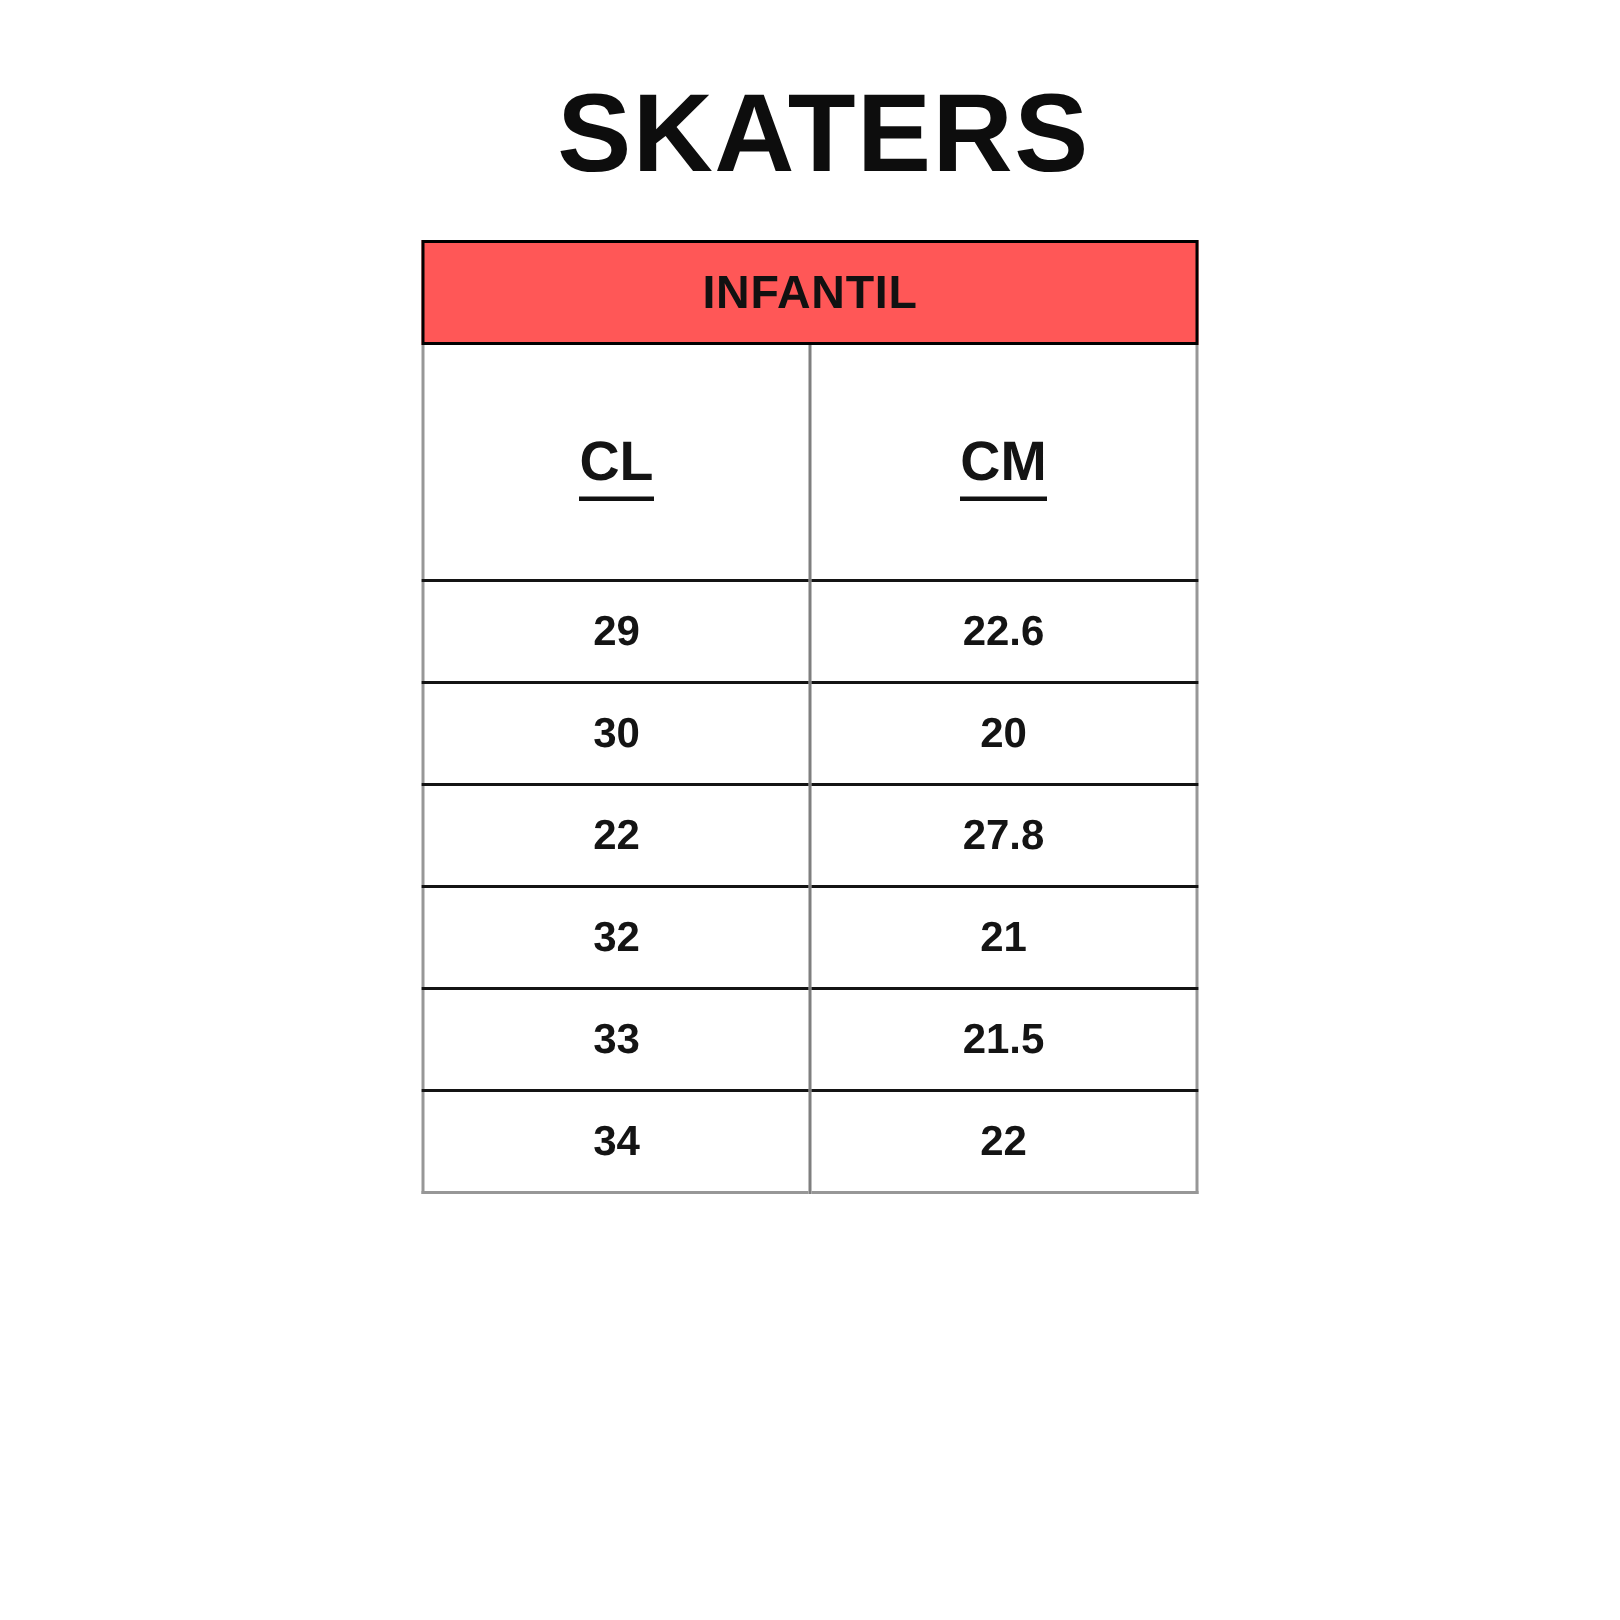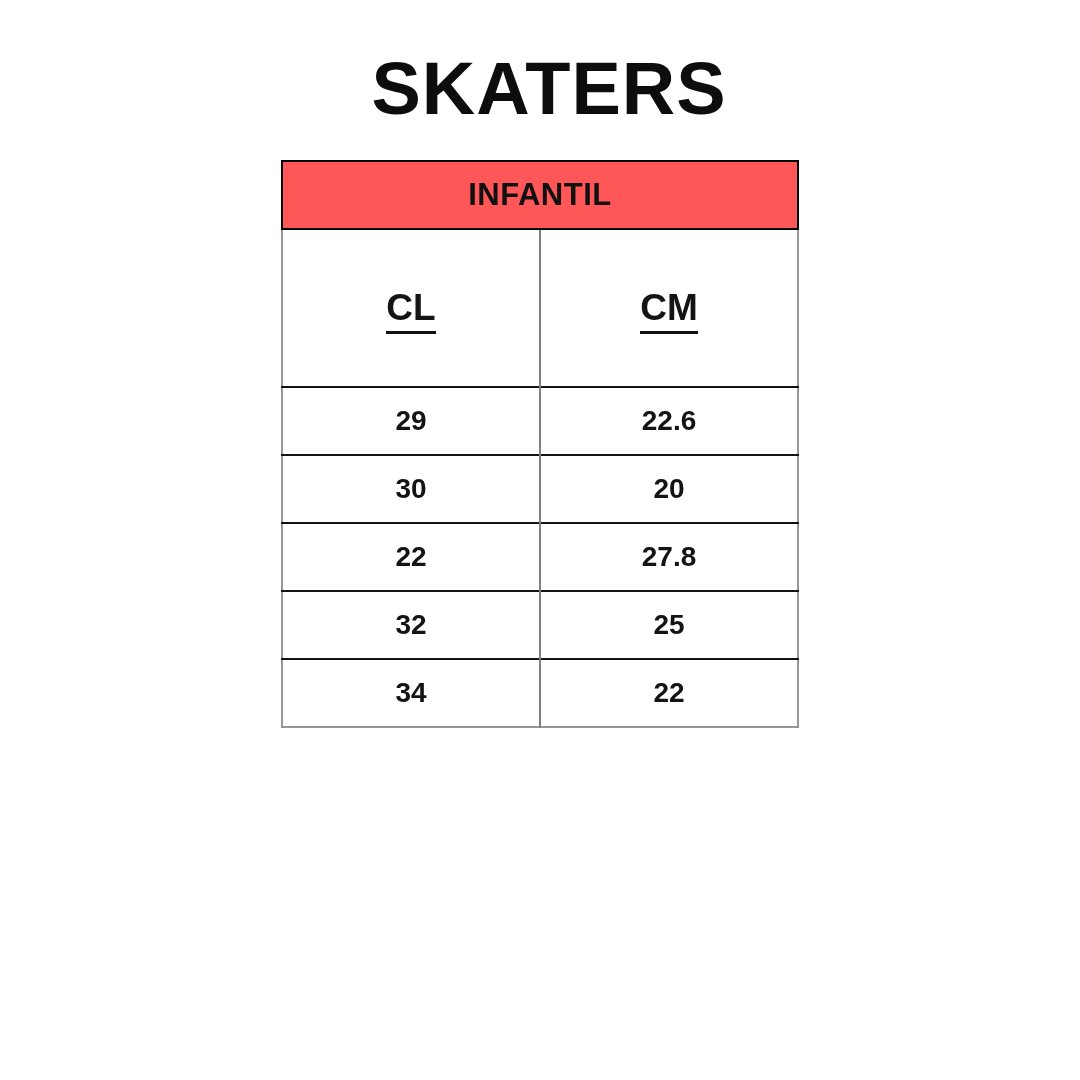--- a/index.html
+++ b/index.html
@@ -99,21 +99,25 @@
       <tr>
         <td>30</td>
         <td>20</td>
       </tr>
       <tr>
         <td>22</td>
         <td>27.8</td>
       </tr>
       <tr>
         <td>32</td>
-        <td>25</td>
+        <td>21</td>
+      </tr>
+      <tr>
+        <td>33</td>
+        <td>21.5</td>
       </tr>
       <tr>
         <td>34</td>
         <td>22</td>
       </tr>
     </tbody>
   </table>
 </div>
 
 </body></html>

